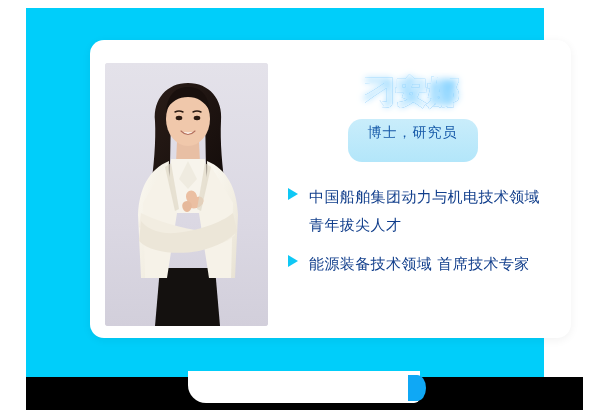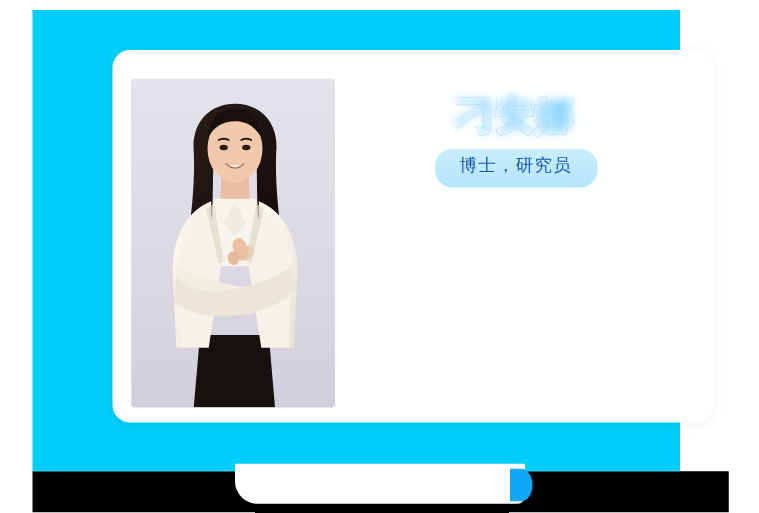--- a/index.html
+++ b/index.html
@@ -101,21 +101,21 @@
 
   
   .badge-row {
     display: flex;
     justify-content: center;
     padding-right: 18px;
     margin-top: 3px;
   }
   .badge {
     display: inline-block;
-    padding: 5px 20px 8px;
+    padding: 5px 20px 20px;
     border-radius: 14px;
     background: linear-gradient(180deg, #c9edfb 0%, #b3e6fa 100%);
     color: #1558a8;
     font-size: 14px;
     letter-spacing: 1px;
   }
 
   
   .bullets {
     margin-top: 21px;
@@ -244,20 +244,38 @@
       <div class="content">
 
         <div class="name-row">
           <span class="name">刁安娜</span>
         </div>
 
         <div class="badge-row">
           <span class="badge">博士，研究员</span>
         </div>
 
+        <div class="bullets">
+
+          <div class="bullet-item">
+            <span class="bullet-mark"></span>
+            <span class="bullet-lines">
+              <span class="bullet-line">中国船舶集团动力与机电技术领域</span>
+              <span class="bullet-line">青年拔尖人才</span>
+            </span>
+          </div>
+
+          <div class="bullet-item">
+            <span class="bullet-mark"></span>
+            <span class="bullet-lines">
+              <span class="bullet-line">能源装备技术领域 首席技术专家</span>
+            </span>
+          </div>
+
+        </div>
       </div>
     </div>
   </div>
 
   <div class="bottom-panel"></div>
   <div class="bottom-panel-cap"></div>
 
 </div>
 
 </body></html>

